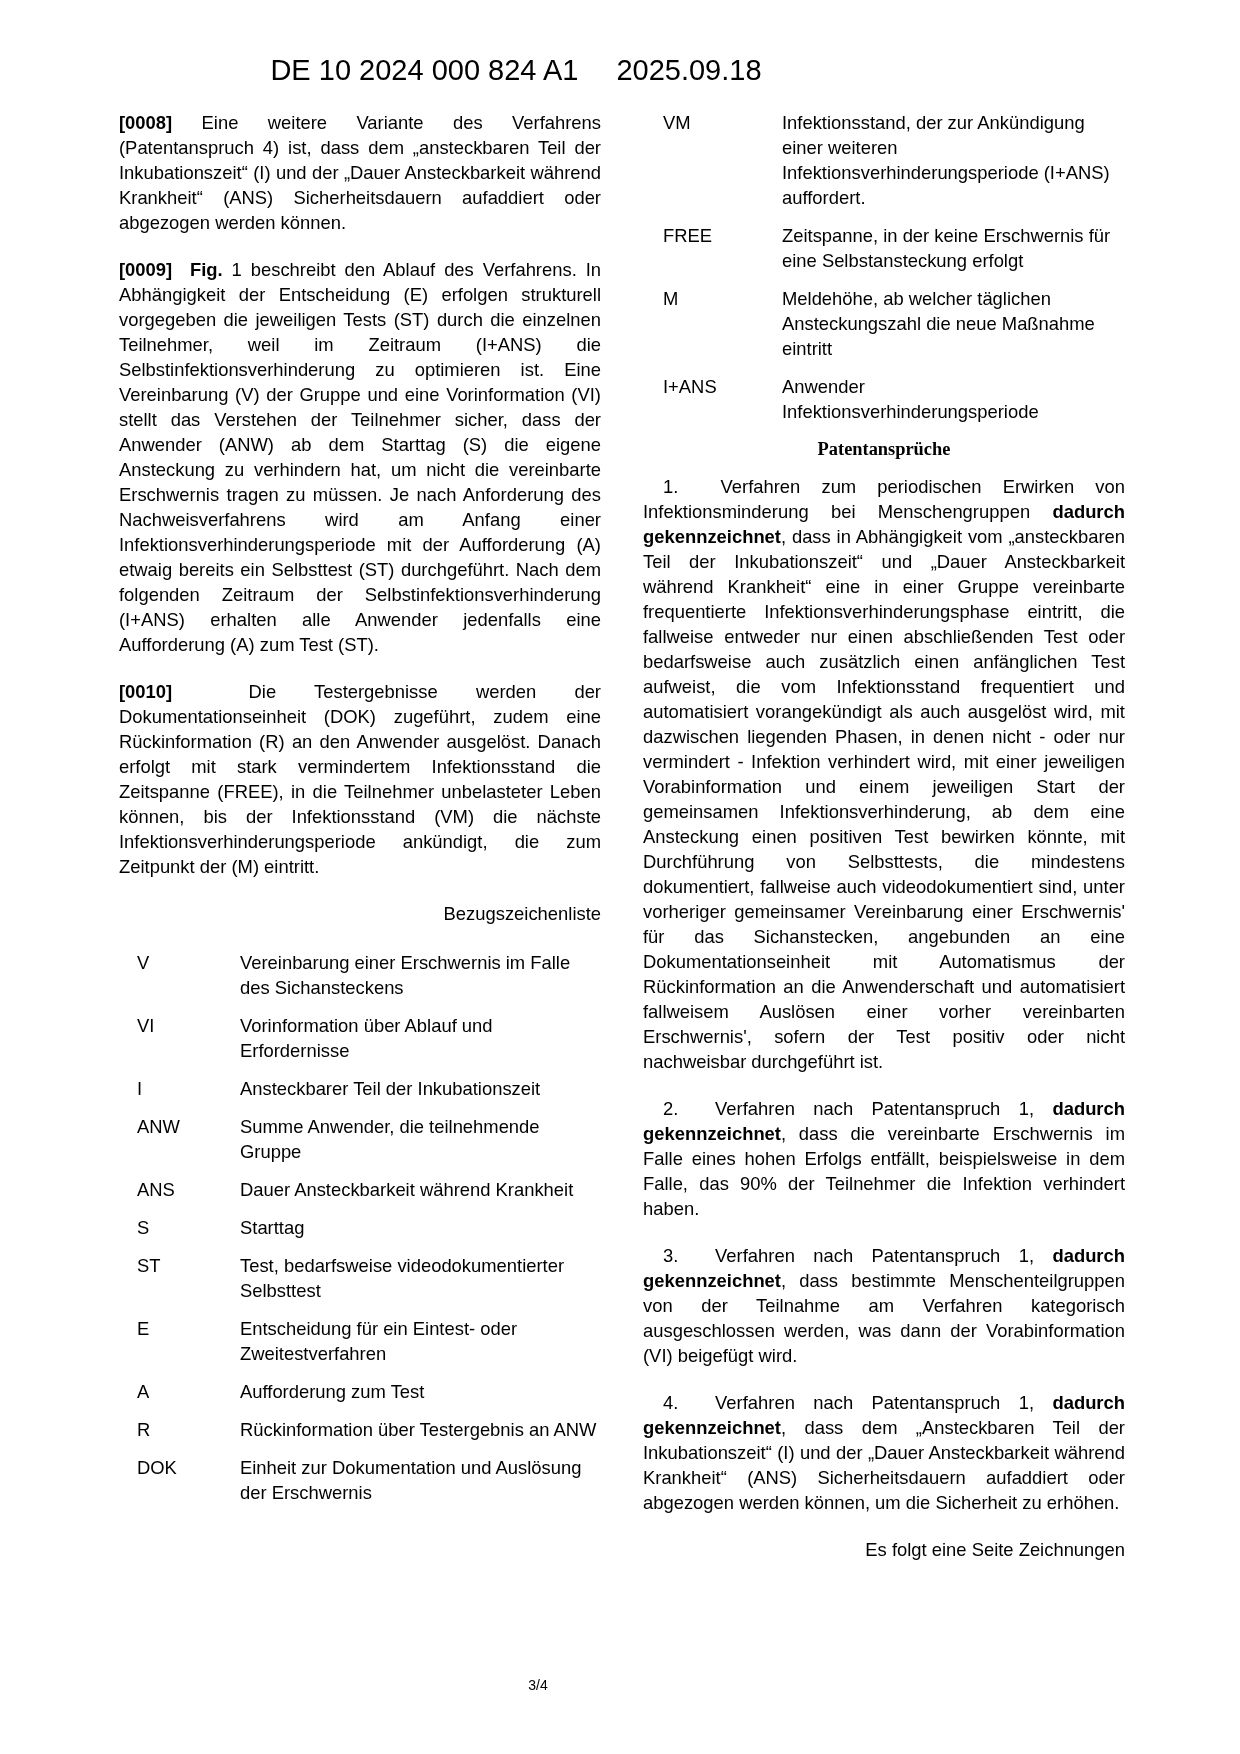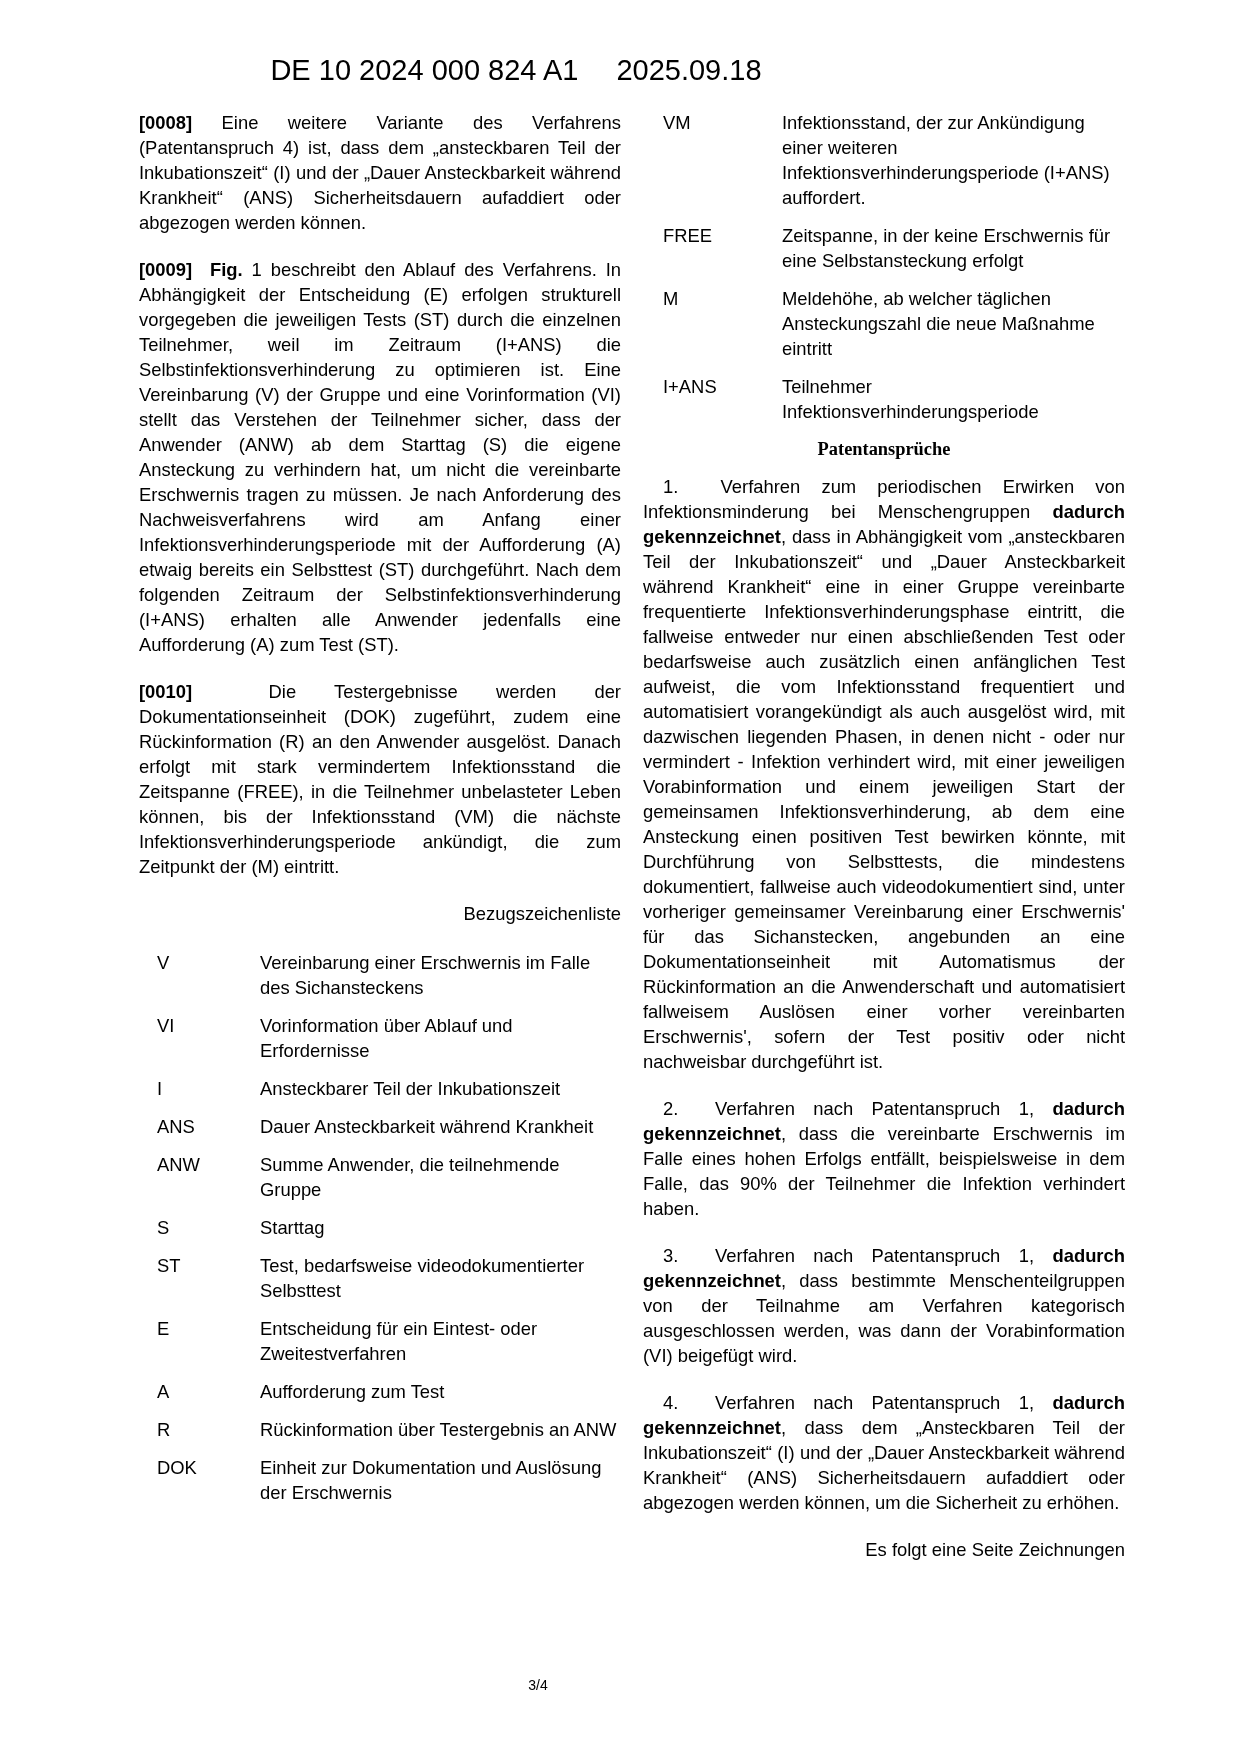--- a/index.html
+++ b/index.html
@@ -2,21 +2,21 @@
 <html><head>
 <meta charset="utf-8">
 <style>
   html, body { margin: 0; padding: 0; background: #ffffff; }
   body { width: 1240px; height: 1754px; position: relative; overflow: hidden;
          font-family: "Liberation Sans", sans-serif; color: #000; }
   .header { position: absolute; top: 54px; left: 0; width: 1032px; text-align: center;
             font-size: 29px; letter-spacing: 0px; }
   .header .gap { display: inline-block; width: 38px; }
   .col { position: absolute; top: 110px; font-size: 18.4px; line-height: 25px; }
-  .col.left { left: 119px; width: 482px; margin-left: 20px; }
+  .col.left { left: 119px; width: 482px; }
   .col.right { left: 643px; width: 482px; }
   p.para { margin: 0 0 22px 0; text-align: justify; }
   p.para b { font-weight: bold; }
   .ref-title { text-align: right; margin: 14px 0 24px 30px; }
   .ref-row { display: flex; margin-bottom: 13px; }
   .ref-row .sym { width: 121px; flex: none; padding-left: 18px; box-sizing: border-box; }
   .ref-row .desc { flex: 1; }
   .right .ref-row .sym { padding-left: 20px; width: 139px; }
   .claims-title { text-align: center; font-weight: bold; margin: 10px 0 12px 0; font-family: Liberation Serif, serif; }
   .claim { margin: 0 0 22px 0; text-align: justify; }
@@ -44,26 +44,26 @@
       </div>
       <div class="ref-row">
         <div class="sym">VI</div>
         <div class="desc">Vorinformation über Ablauf und Erfordernisse</div>
       </div>
       <div class="ref-row">
         <div class="sym">I</div>
         <div class="desc">Ansteckbarer Teil der Inkubationszeit</div>
       </div>
       <div class="ref-row">
+        <div class="sym">ANW</div>
+        <div class="desc">Summe Anwender, die teilnehmende Gruppe</div>
+      </div>
+      <div class="ref-row">
         <div class="sym">ANS</div>
         <div class="desc">Dauer Ansteckbarkeit während Krankheit</div>
-      </div>
-      <div class="ref-row">
-        <div class="sym">ANW</div>
-        <div class="desc">Summe Anwender, die teilnehmende Gruppe</div>
       </div>
       <div class="ref-row">
         <div class="sym">S</div>
         <div class="desc">Starttag</div>
       </div>
       <div class="ref-row">
         <div class="sym">ST</div>
         <div class="desc">Test, bedarfsweise videodokumentierter Selbsttest</div>
       </div>
       <div class="ref-row">
@@ -94,21 +94,21 @@
       <div class="ref-row">
         <div class="sym">FREE</div>
         <div class="desc">Zeitspanne, in der keine Erschwernis für eine Selbstansteckung erfolgt</div>
       </div>
       <div class="ref-row">
         <div class="sym">M</div>
         <div class="desc">Meldehöhe, ab welcher täglichen Ansteckungszahl die neue Maßnahme eintritt</div>
       </div>
       <div class="ref-row">
         <div class="sym">I+ANS</div>
-        <div class="desc">Teilnehmer Infektionsverhinderungsperiode</div>
+        <div class="desc">Anwender Infektionsverhinderungsperiode</div>
       </div>
     </div>
   <div class="claims-title">Patentansprüche</div>
   <div id="claims">
       <p class="claim"><span class="num">1.</span>&nbsp;&nbsp;<span>Verfahren zum periodischen Erwirken von Infektionsminderung bei Menschengruppen</span> <b>dadurch gekennzeichnet</b><span>, dass in Abhängigkeit vom „ansteckbaren Teil der Inkubationszeit“ und „Dauer Ansteckbarkeit während Krankheit“ eine in einer Gruppe vereinbarte frequentierte Infektionsverhinderungsphase eintritt, die fallweise entweder nur einen abschließenden Test oder bedarfsweise auch zusätzlich einen anfänglichen Test aufweist, die vom Infektionsstand frequentiert und automatisiert vorangekündigt als auch ausgelöst wird, mit dazwischen liegenden Phasen, in denen nicht - oder nur vermindert - Infektion verhindert wird, mit einer jeweiligen Vorabinformation und einem jeweiligen Start der gemeinsamen Infektionsverhinderung, ab dem eine Ansteckung einen positiven Test bewirken könnte, mit Durchführung von Selbsttests, die mindestens dokumentiert, fallweise auch videodokumentiert sind, unter vorheriger gemeinsamer Vereinbarung einer Erschwernis' für das Sichanstecken, angebunden an eine Dokumentationseinheit mit Automatismus der Rückinformation an die Anwenderschaft und automatisiert fallweisem Auslösen einer vorher vereinbarten Erschwernis', sofern der Test positiv oder nicht nachweisbar durchgeführt ist.</span></p>
       <p class="claim"><span class="num">2.</span>&nbsp;&nbsp;<span>Verfahren nach Patentanspruch 1,</span> <b>dadurch gekennzeichnet</b><span>, dass die vereinbarte Erschwernis im Falle eines hohen Erfolgs entfällt, beispielsweise in dem Falle, das 90% der Teilnehmer die Infektion verhindert haben.</span></p>
       <p class="claim"><span class="num">3.</span>&nbsp;&nbsp;<span>Verfahren nach Patentanspruch 1,</span> <b>dadurch gekennzeichnet</b><span>, dass bestimmte Menschenteilgruppen von der Teilnahme am Verfahren kategorisch ausgeschlossen werden, was dann der Vorabinformation (VI) beigefügt wird.</span></p>
       <p class="claim"><span class="num">4.</span>&nbsp;&nbsp;<span>Verfahren nach Patentanspruch 1,</span> <b>dadurch gekennzeichnet</b><span>, dass dem „Ansteckbaren Teil der Inkubationszeit“ (I) und der „Dauer Ansteckbarkeit während Krankheit“ (ANS) Sicherheitsdauern aufaddiert oder abgezogen werden können, um die Sicherheit zu erhöhen.</span></p>
     </div>
   <div class="follow">Es folgt eine Seite Zeichnungen</div>

